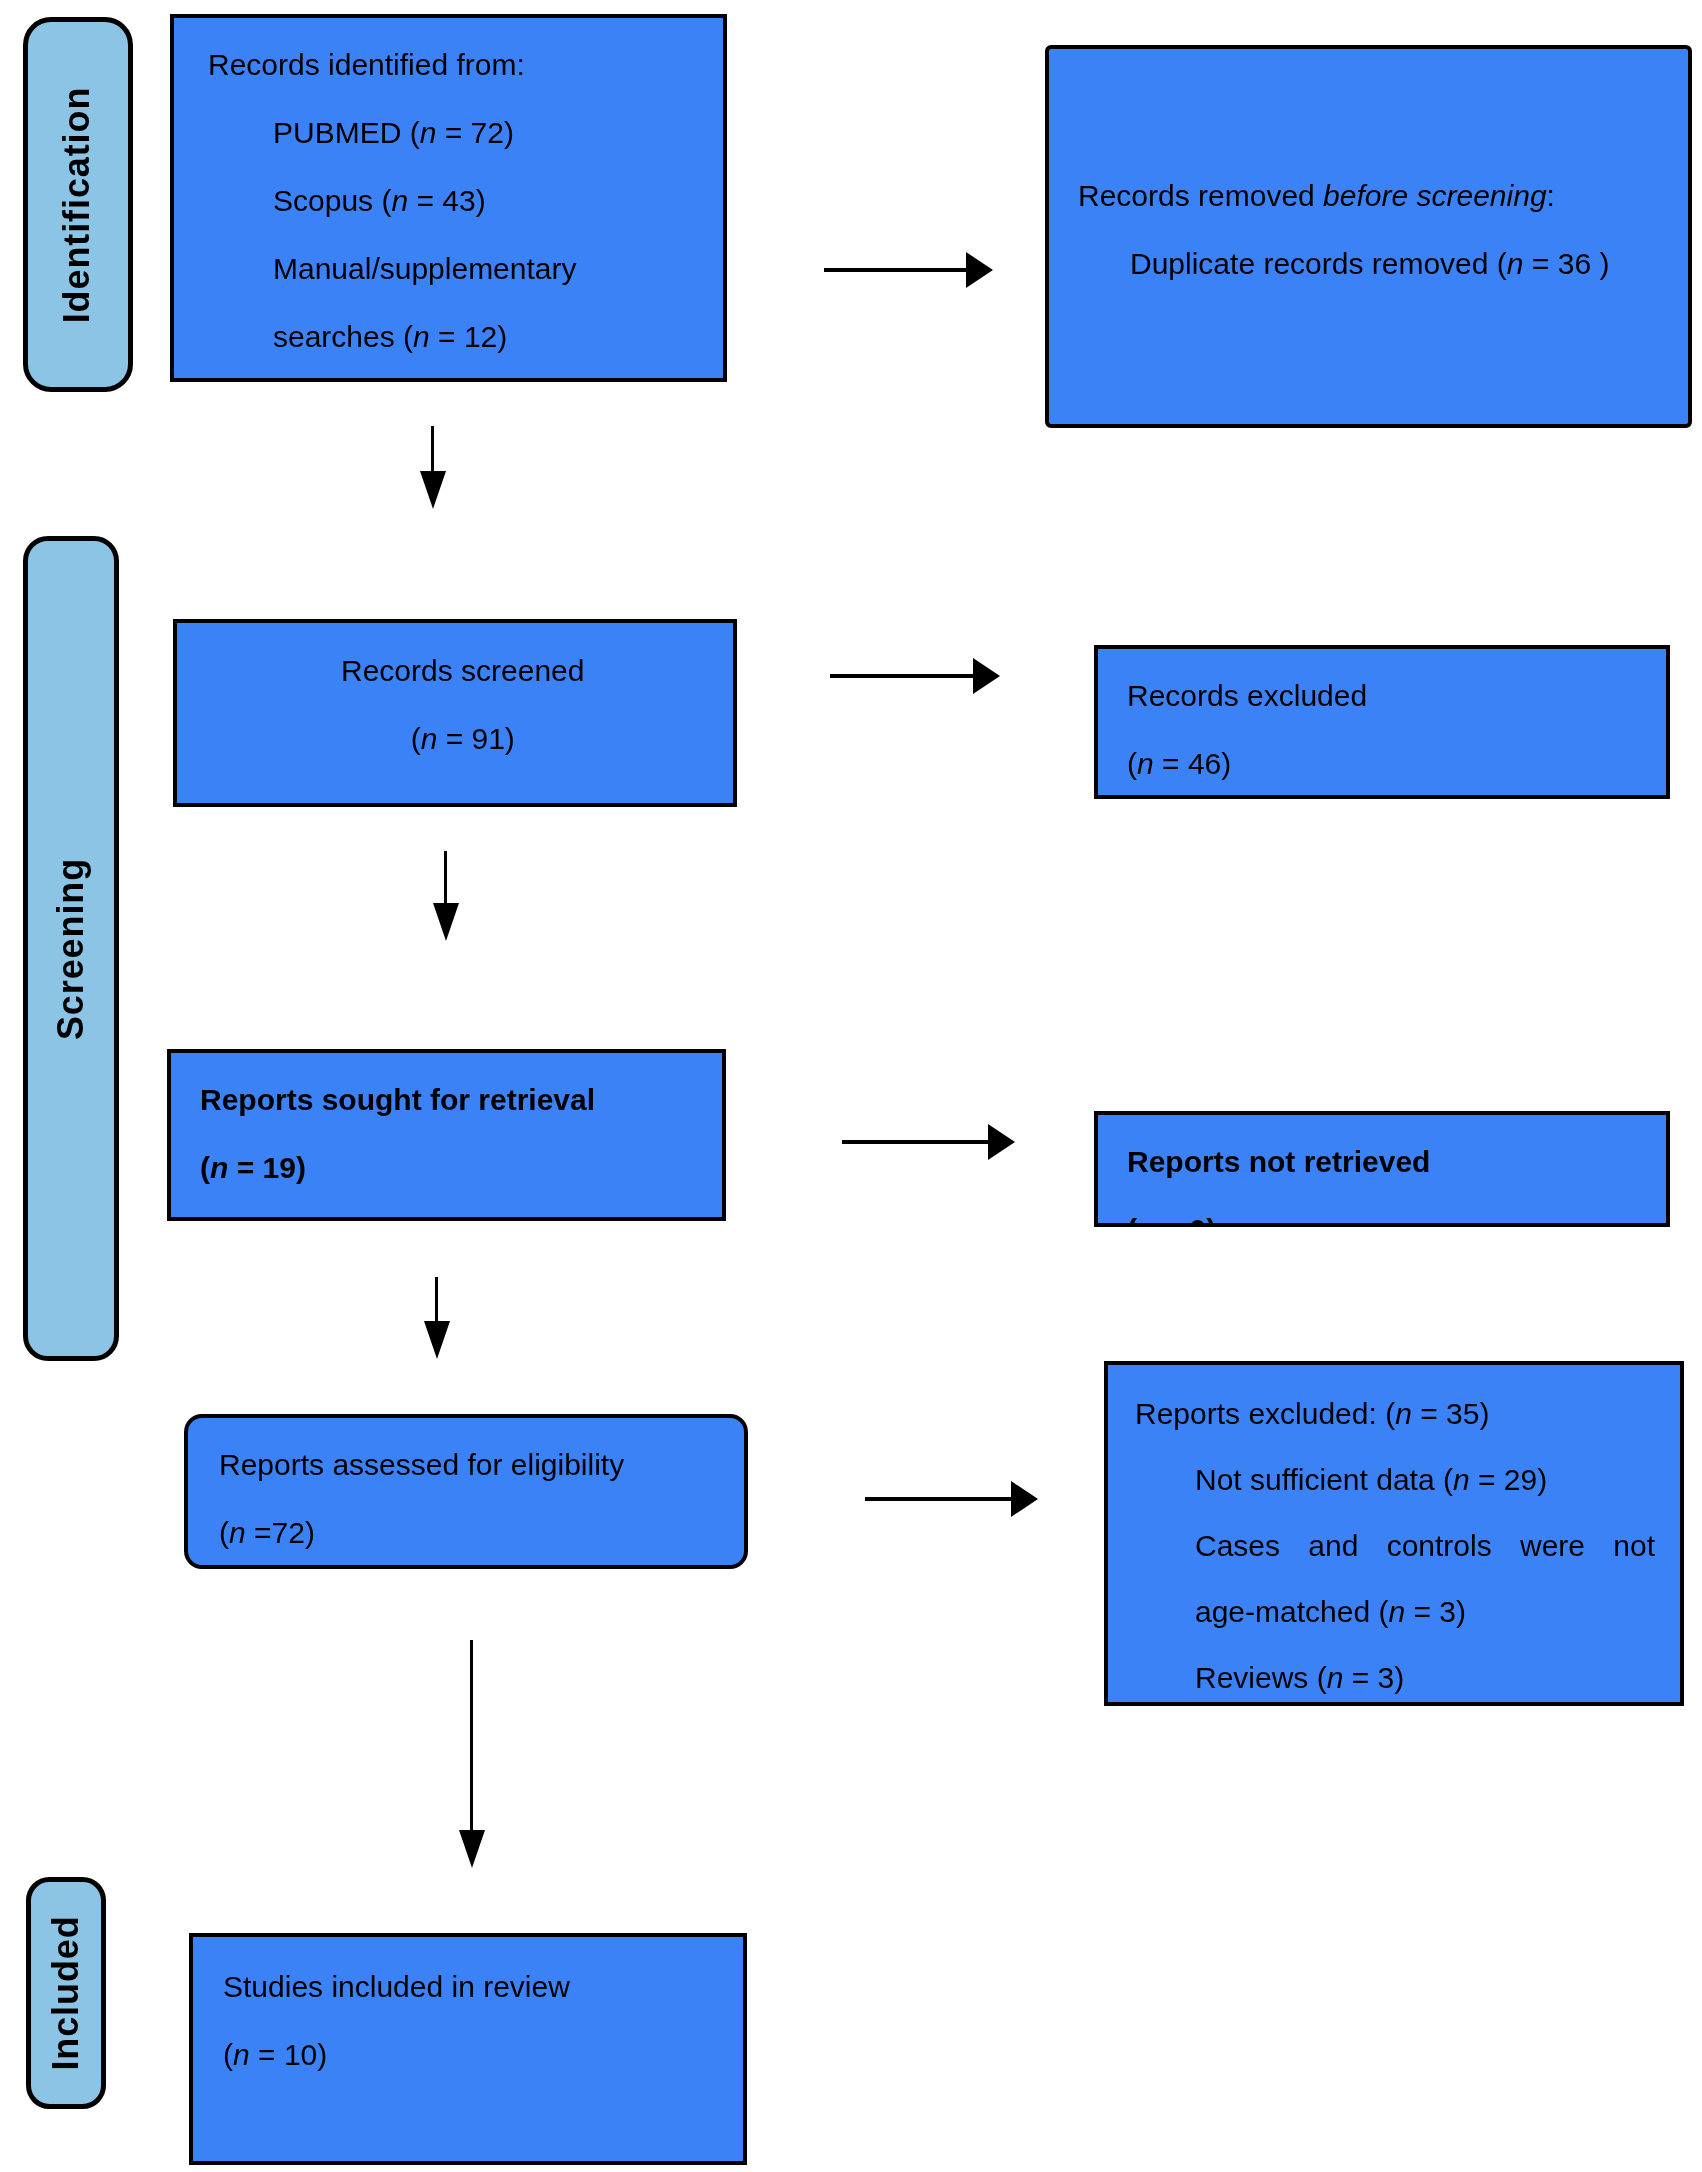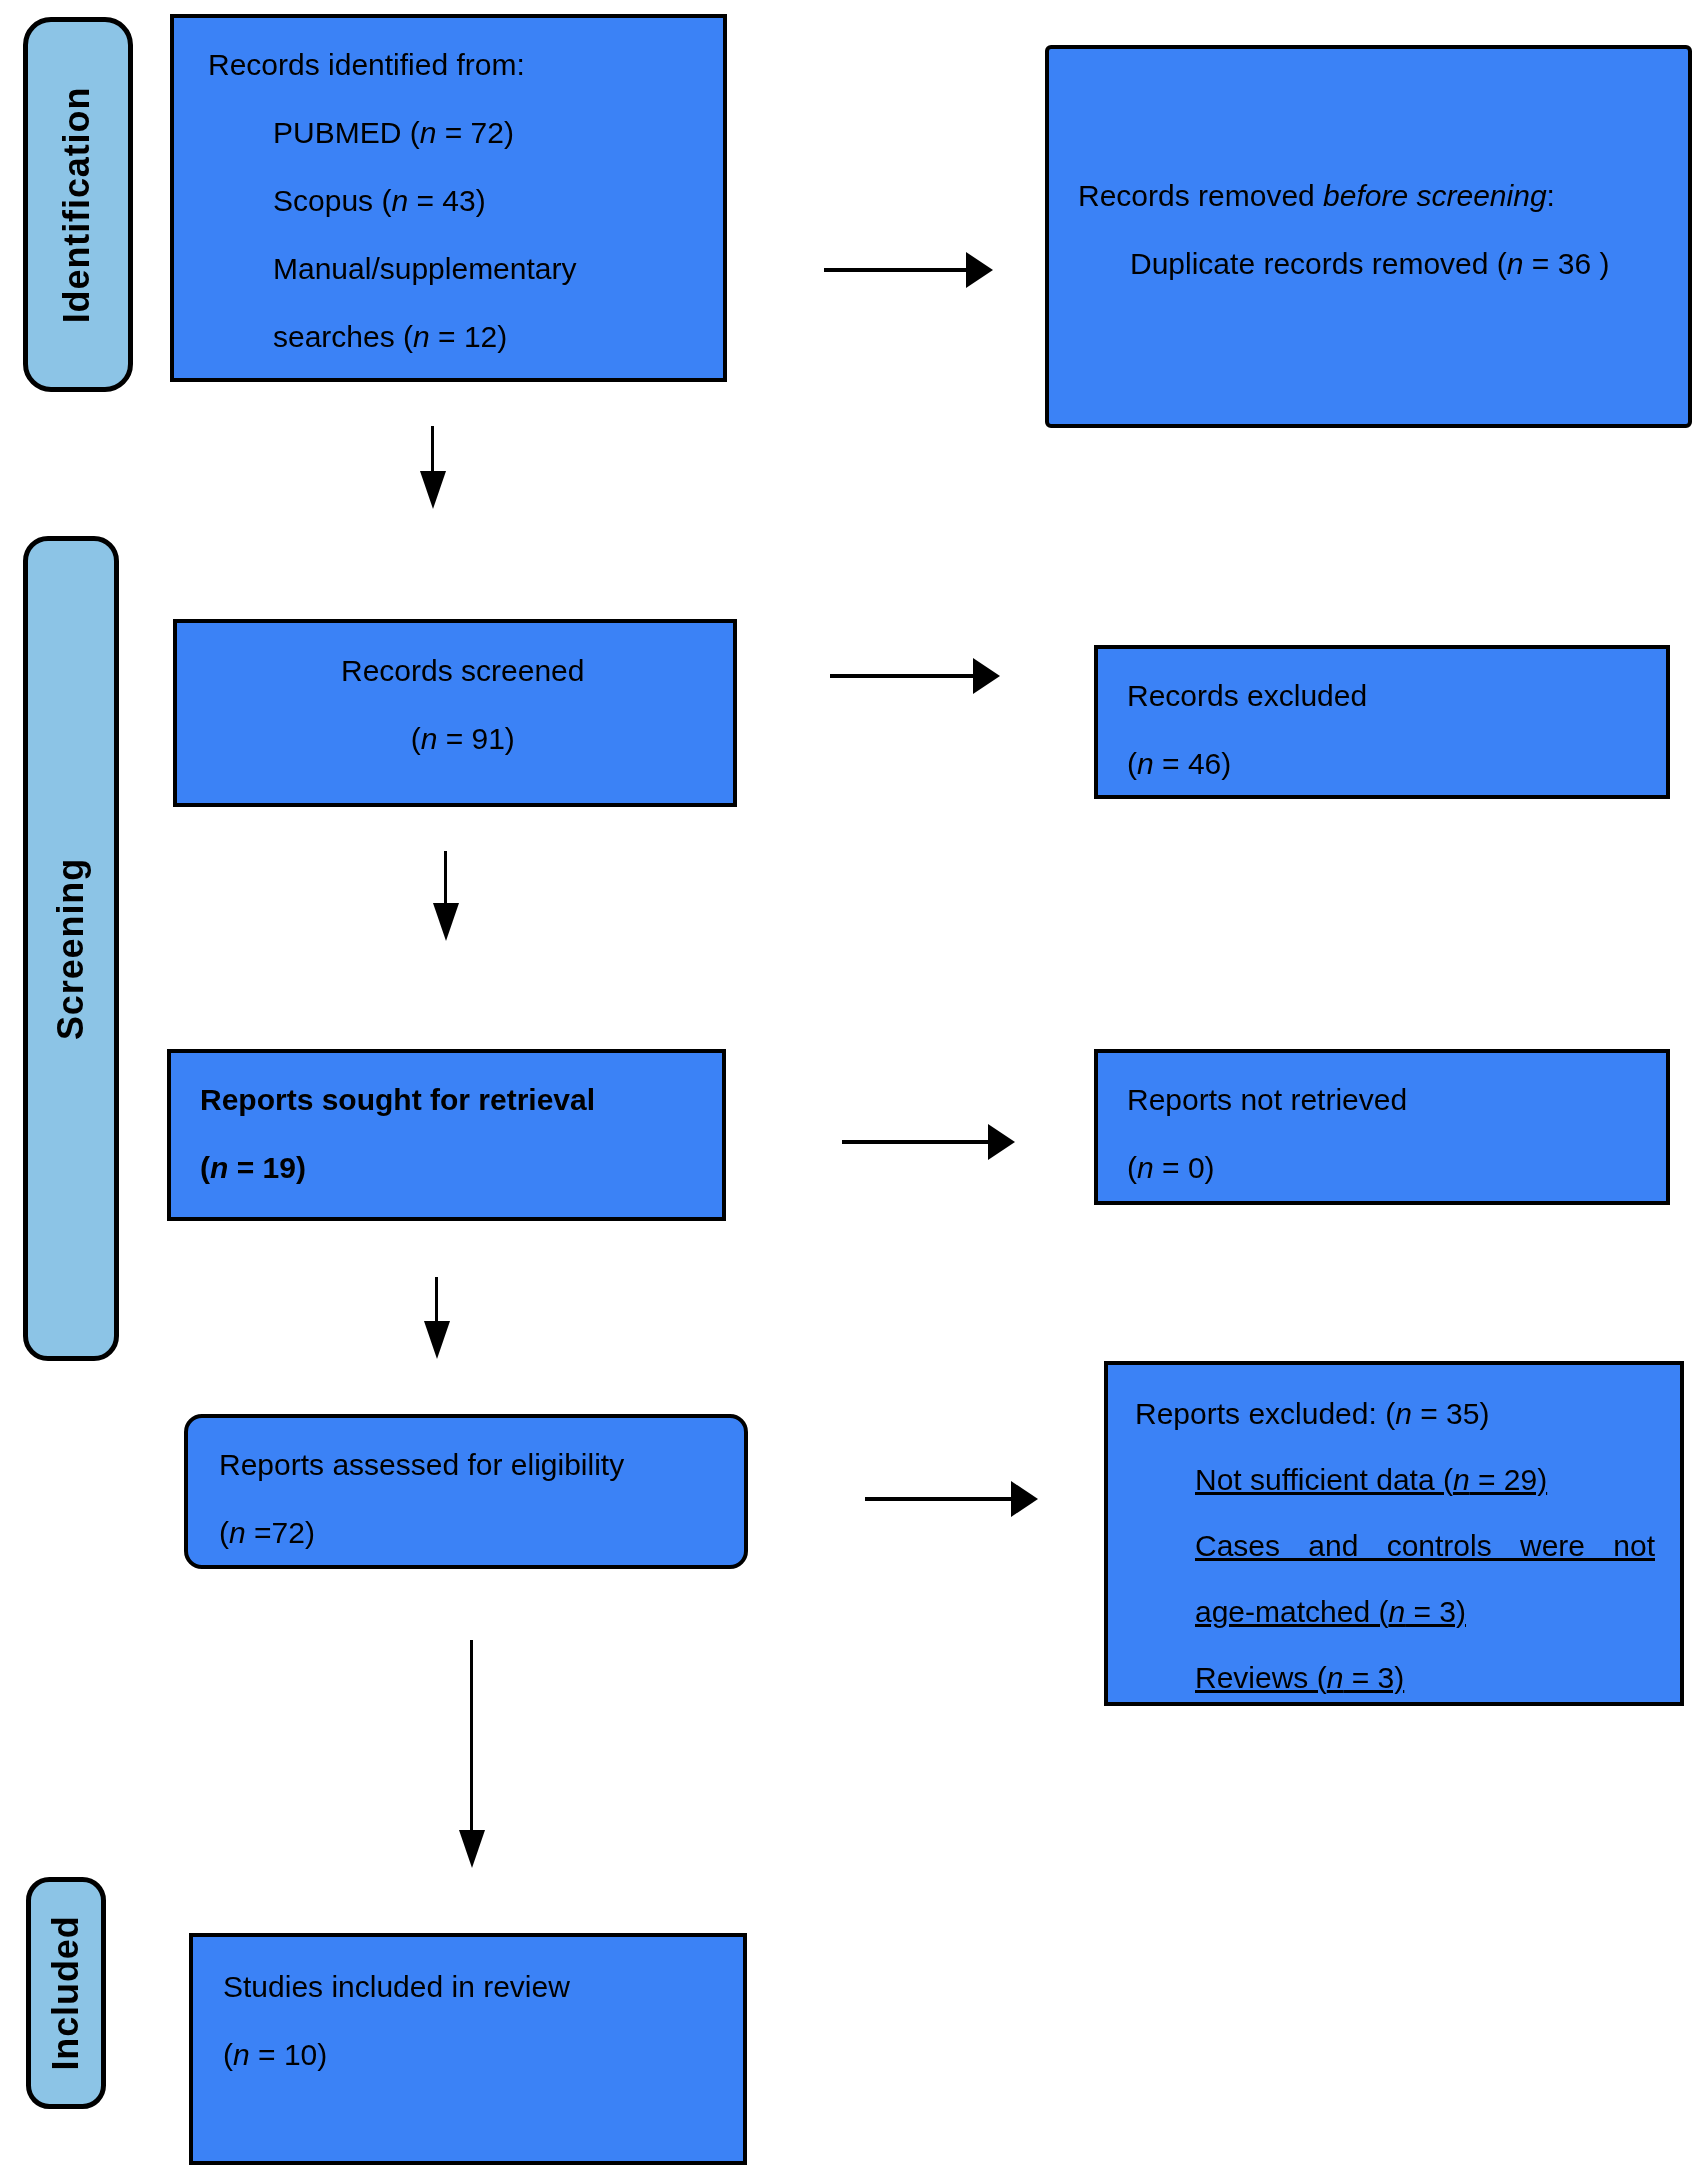--- a/index.html
+++ b/index.html
@@ -46,24 +46,24 @@
     white-space:normal;
     text-align:justify;
     text-align-last:justify;
   }
   #box-identified{left:170px;top:13.5px;width:557px;height:368px;padding:13.5px 13.5px 0 34px;}
   #box-removed{left:1045px;top:45px;width:647px;height:383px;padding:113px 18px 0 29px;border-radius:6px;}
   #box-removed .line.indent{margin-left:52px;}
   #box-screened{left:173px;top:619px;width:564px;height:188px;padding:14.4px 13.5px 0 29px;text-align:center;}
   #box-records-excluded{left:1094px;top:645px;width:576px;height:154px;padding:12.6px 13.5px 0 29px;}
   #box-sought{left:167px;top:1049px;width:559px;height:172px;padding:12.6px 13.5px 0 29px;font-weight:bold;}
-  #box-not-retrieved{left:1094px;top:1049px;width:576px;height:156px;padding:12.6px 13.5px 0 29px;}
+  #box-not-retrieved{left:1094px;top:1111px;width:576px;height:116px;padding:12.6px 13.5px 0 29px;font-weight:bold;}
   #box-assessed{left:184px;top:1414px;width:564px;height:155px;padding:12.6px 13.5px 0 31px;border-radius:18px;}
   #box-reports-excluded{left:1104px;top:1361px;width:580px;height:345px;padding:16px 25px 0 27px;line-height:66px;}
-  #box-reports-excluded .line.indent{margin-left:60px;text-decoration:underline;}
+  #box-reports-excluded .line.indent{margin-left:60px;}
   #box-included{left:189px;top:1933px;width:558px;height:232px;padding:16px 13.5px 0 30px;}
 
   
   .varrow{position:absolute;display:flex;flex-direction:column;align-items:center;width:27px;}
   .varrow .shaft{width:3.6px;background:#000;flex:1;}
   .varrow .head{width:0;height:0;border-left:13.5px solid transparent;border-right:13.5px solid transparent;border-top:38px solid #000;}
   .harrow{position:absolute;display:flex;flex-direction:row;align-items:center;height:36px;}
   .harrow .shaft{height:3.6px;background:#000;flex:1;}
   .harrow .head{width:0;height:0;border-top:18px solid transparent;border-bottom:18px solid transparent;border-left:27px solid #000;}
 

